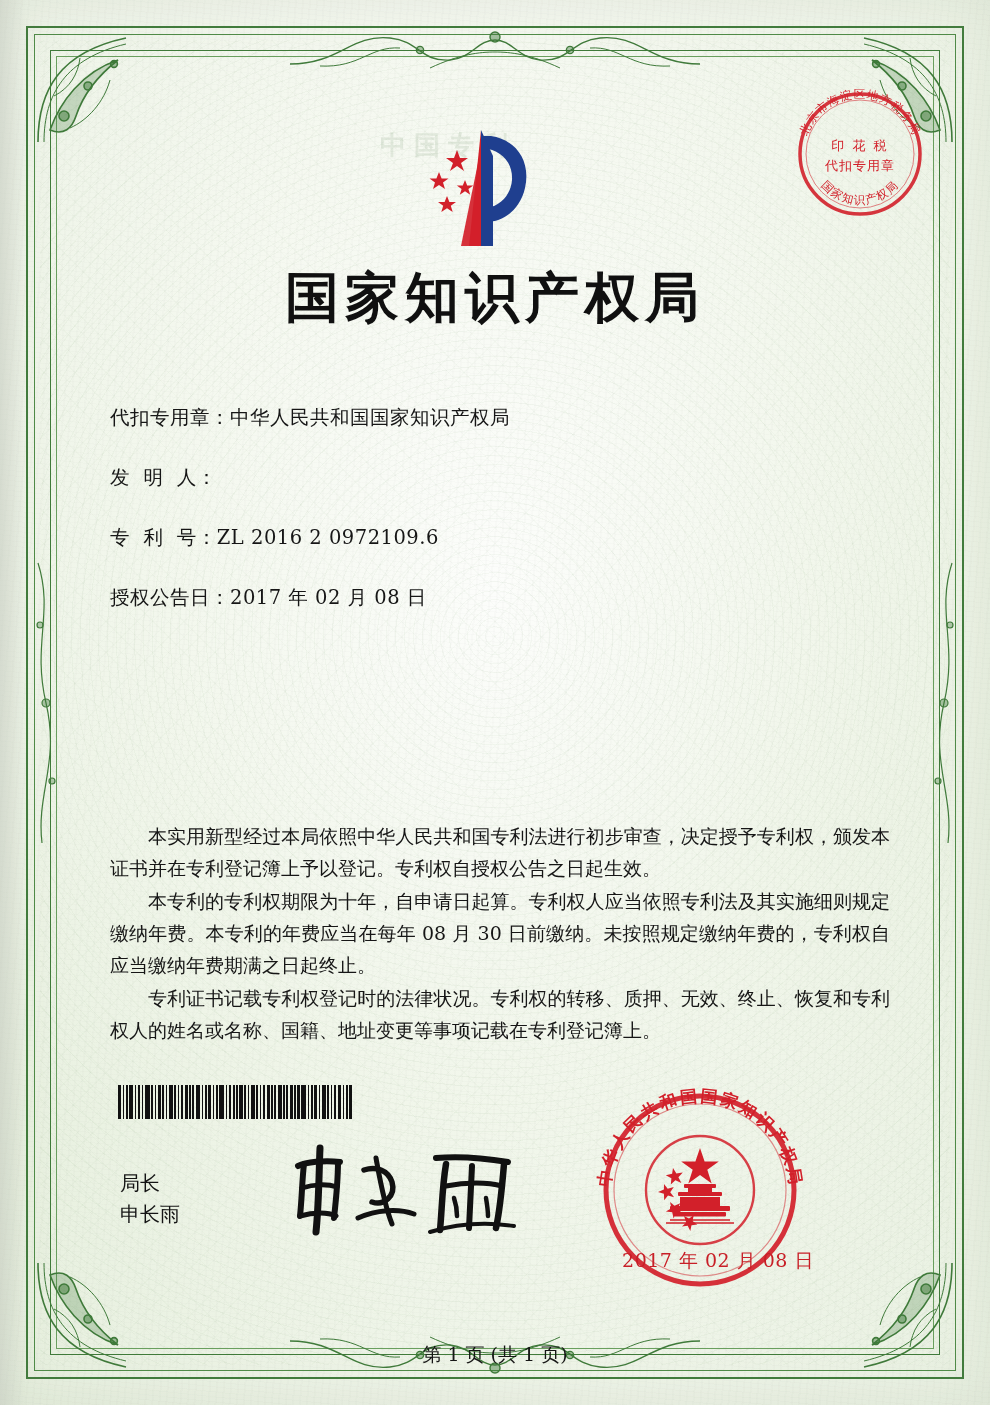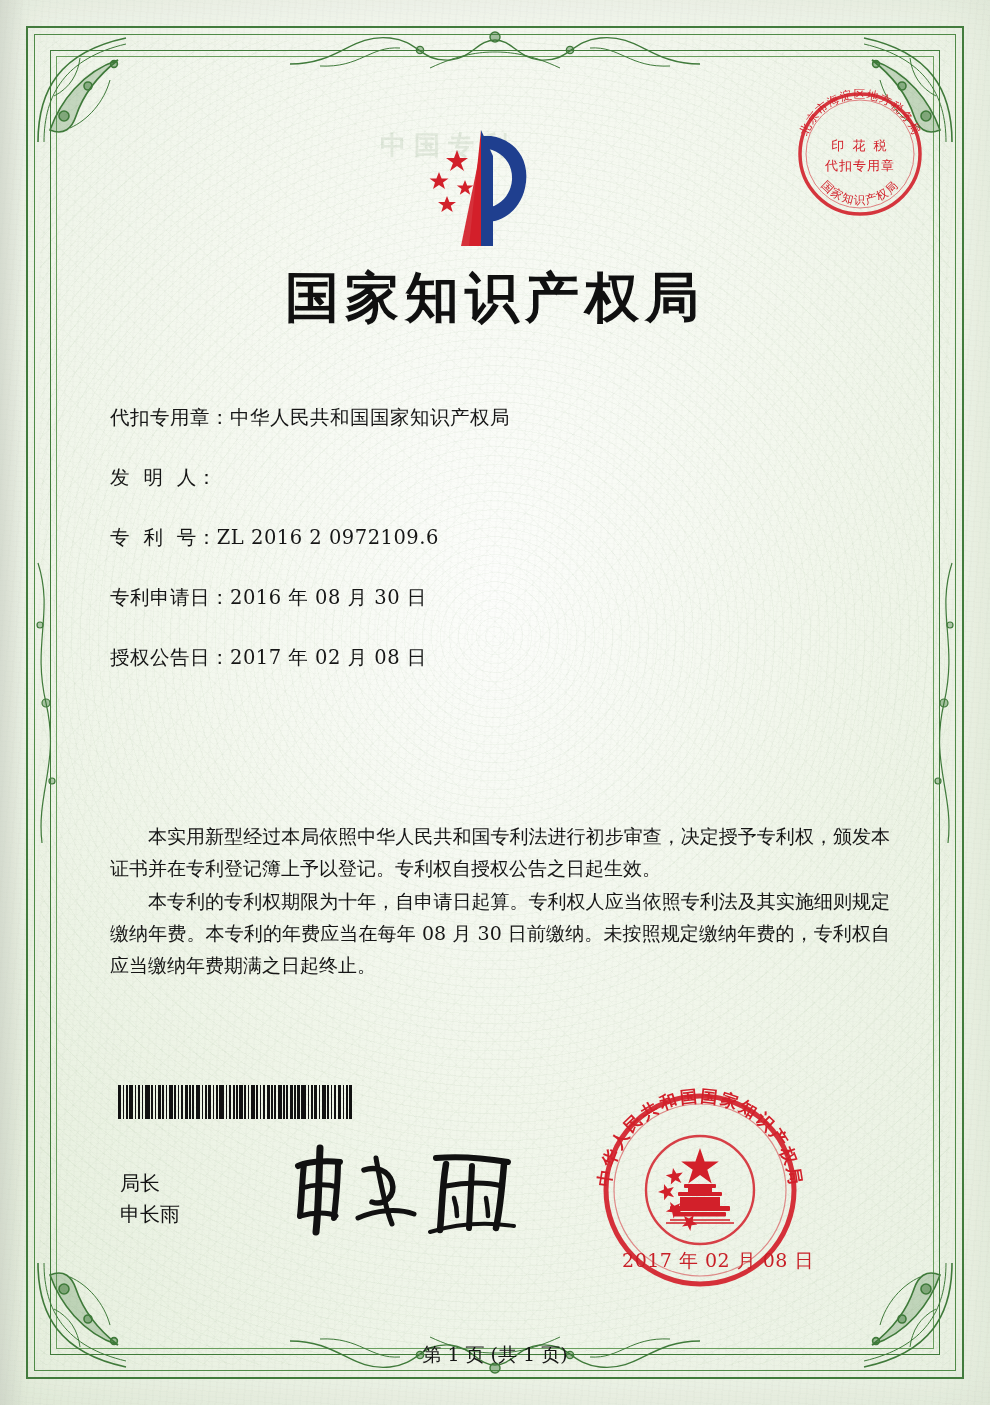--- a/index.html
+++ b/index.html
@@ -405,32 +405,29 @@
         <span class="field-value">中华人民共和国国家知识产权局</span>
       </div>
       <div class="field-row">
         <span class="field-label">发  明  人：</span>
       </div>
       <div class="field-row">
         <span class="field-label">专  利  号：</span>
         <span class="field-value">ZL 2016 2 0972109.6</span>
       </div>
       <div class="field-row">
-        <span class="field-label">专利申请日：</span>
-        <span class="field-value">2016 年 08 月 30 日</span>
-      </div>
-      <div class="field-row">
         <span class="field-label">授权公告日：</span>
         <span class="field-value">2017 年 02 月 08 日</span>
       </div>
     </div>
 
     <div class="body-text">
       <p>本实用新型经过本局依照中华人民共和国专利法进行初步审查，决定授予专利权，颁发本证书并在专利登记簿上予以登记。专利权自授权公告之日起生效。</p>
       <p>本专利的专利权期限为十年，自申请日起算。专利权人应当依照专利法及其实施细则规定缴纳年费。本专利的年费应当在每年 08 月 30 日前缴纳。未按照规定缴纳年费的，专利权自应当缴纳年费期满之日起终止。</p>
+      <p>专利证书记载专利权登记时的法律状况。专利权的转移、质押、无效、终止、恢复和专利权人的姓名或名称、国籍、地址变更等事项记载在专利登记簿上。</p>
     </div>
 
     <div class="barcode">
       <i style="width:3px"></i>
         <i style="width:1.5px"></i>
         <i style="width:2px"></i>
         <i style="width:4px"></i>
       <i style="width:1.5px"></i>
         <i style="width:2.5px"></i>
         <i style="width:1.5px"></i>

